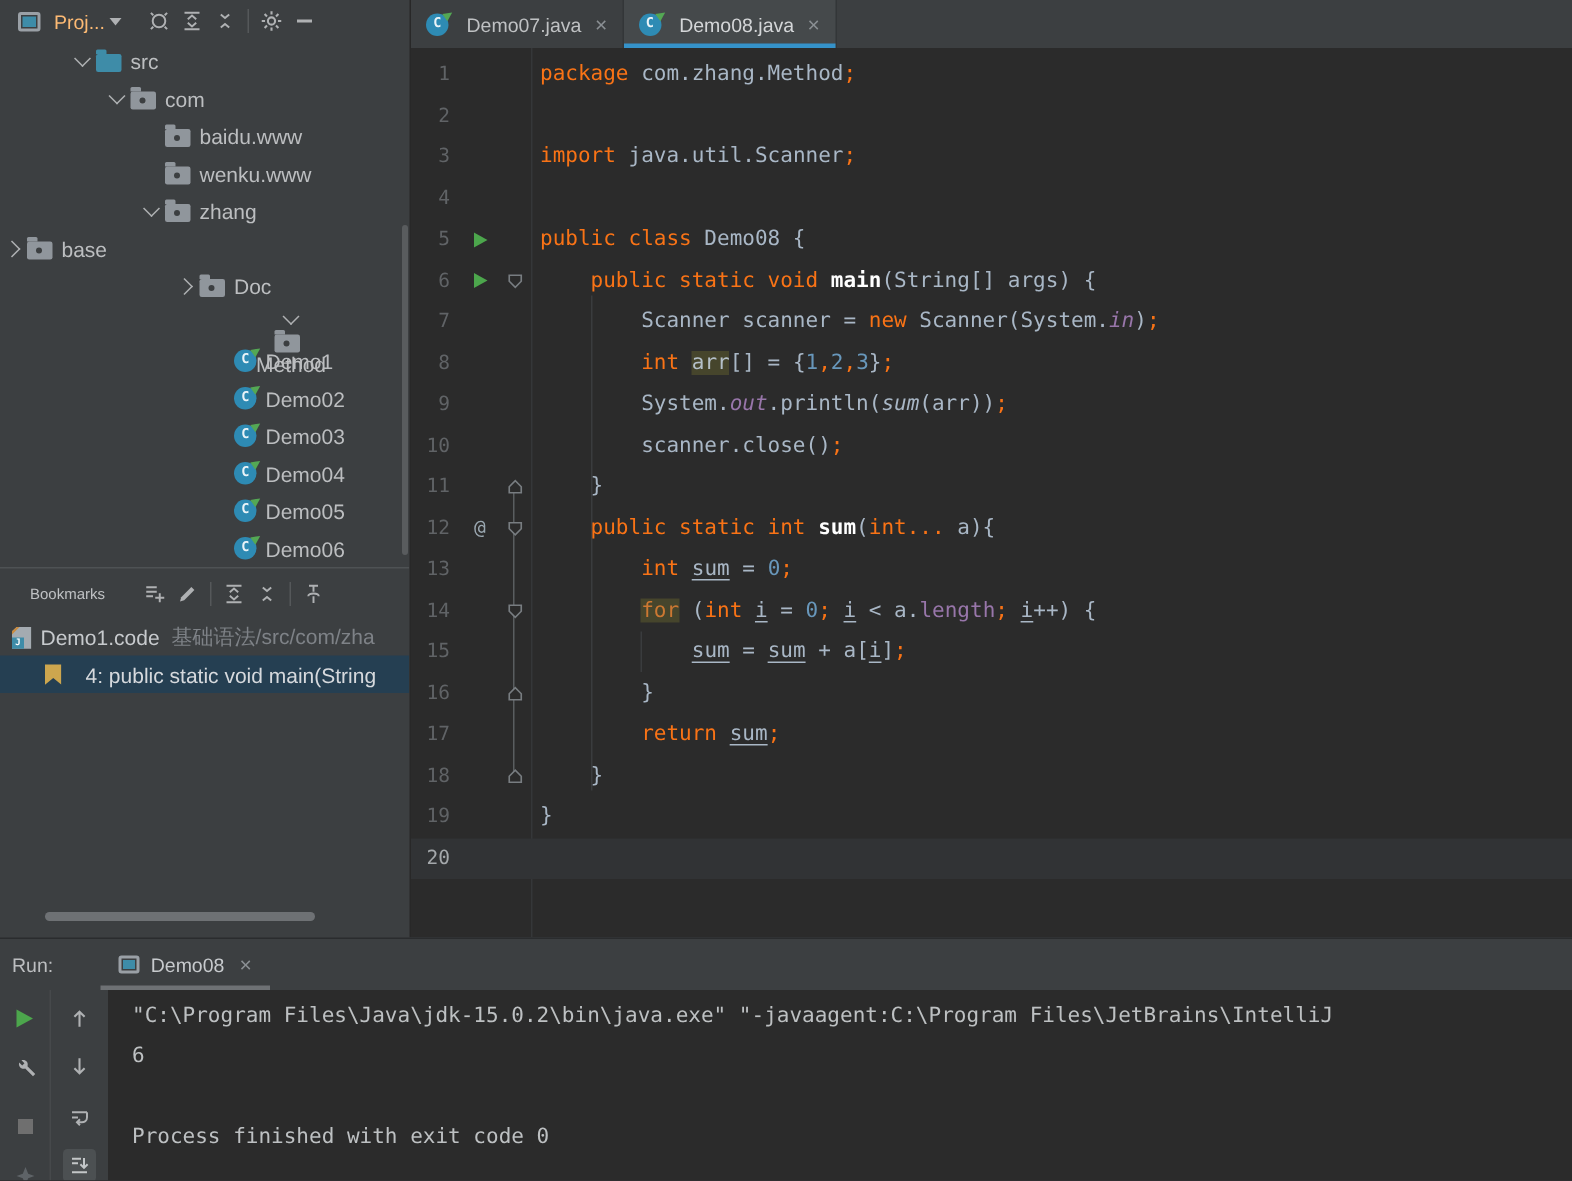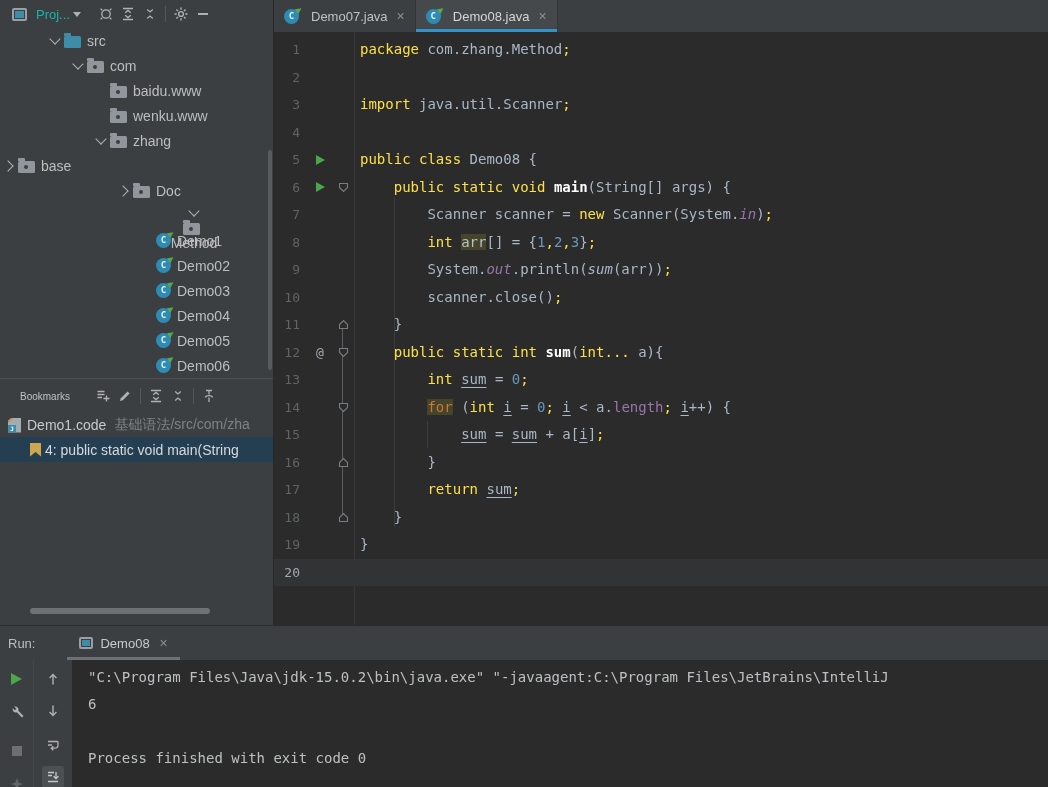--- a/index.html
+++ b/index.html
@@ -2,21 +2,21 @@
 <html><head>
 <meta charset="utf-8">
 <style>
   html,body{margin:0;padding:0;background:#2B2B2B;}
   .app{position:relative;width:1048px;height:787px;overflow:hidden;background:#3C3F41;
        font-family:"Liberation Sans",sans-serif;color:#BCBEC0;}
   .top{position:absolute;left:0;top:0;width:1048px;height:625px;}
   
   .leftpanel{position:absolute;left:0;top:0;width:273px;height:625px;background:#3C3F41;overflow:hidden;}
   .projbar{height:28px;display:flex;align-items:center;padding-left:8px;}
-  .projtitle{font-size:13px;color:#14b8a6;margin:0 3px 0 6px;}
+  .projtitle{font-size:13px;color:#fdba74;margin:0 3px 0 6px;}
   .dd{width:0;height:0;border-left:4px solid transparent;border-right:4px solid transparent;border-top:5px solid #AFB1B3;margin-right:14px;}
   .ticon{width:22px;height:22px;display:inline-flex;align-items:center;justify-content:center;flex:none;}
   .ticon svg{display:block;}
   .vsep{width:1px;height:16px;background:#55585A;margin:0 4px;flex:none;}
   .winicon{width:15px;height:13px;border:2px solid #9AA0A6;border-radius:2px;position:relative;box-sizing:border-box;flex:none;}
   .winicon::after{content:'';position:absolute;left:1px;top:1px;right:1px;bottom:1px;background:#3E8CA8;}
   .winicon.small{width:14px;height:12px;}
   
   .tree{position:absolute;left:0;top:28px;width:273px;height:350px;overflow:hidden;}
   .trow{display:flex;align-items:center;height:25px;font-size:14px;color:#BCBEC0;white-space:nowrap;}
@@ -35,21 +35,21 @@
   
   .bookmarks{position:absolute;left:0;top:378px;width:273px;height:247px;border-top:1px solid #4E5254;overflow:hidden;}
   .bmhead{height:34px;display:flex;align-items:center;padding-left:20px;white-space:nowrap;}
   .bmtitle{font-size:10px;color:#BFC1C3;margin-right:22px;}
   .bmrow{display:flex;align-items:center;height:24px;font-size:14px;white-space:nowrap;overflow:hidden;}
   .bmrow.grp{padding-left:20px;}
   .bmrow.file{padding-left:8px;}
   .fname{color:#C7CACD;margin-left:6px;}
   .fpath{color:#7E8287;margin-left:8px;}
   .bmrow.sel{background:#253F52;padding-left:30px;color:#D6D9DD;height:25px;}
-  .bmtext{margin-left:4px;text-align:center;}
+  .bmtext{margin-left:16px;text-align:center;}
   .jfile{width:13px;height:15px;background:#A4ABB1;clip-path:polygon(28% 0,100% 0,100% 100%,0 100%,0 22%);position:relative;flex:none;}
   .jfile::before{content:'';position:absolute;left:0;top:0;border-top:5px solid #C98A3D;border-right:5px solid transparent;}
   .jfile::after{content:'J';position:absolute;left:0;bottom:0;width:8px;height:8px;background:#3E8CA8;color:#FFF;font:bold 6px/8px "DejaVu Sans Mono",monospace;text-align:center;}
   .bmflag{width:11px;height:14px;background:#CDA64E;clip-path:polygon(0 0,100% 0,100% 100%,50% 68%,0 100%);flex:none;}
   .hscroll{position:absolute;left:30px;bottom:12px;width:180px;height:6px;background:#6E7174;border-radius:3px;}
   
   .rightpanel{position:absolute;left:273px;top:0;width:775px;height:625px;background:#3C3F41;border-left:1px solid #282828;}
   .tabbar{height:32px;display:flex;align-items:stretch;}
   .etab{display:flex;align-items:center;gap:6px;padding:0 10px;font-size:13px;color:#BFC1C3;position:relative;border-right:1px solid #333638;}
   .etab.active{background:#45494B;color:#D4D6D8;}
@@ -64,21 +64,21 @@
   #code-lines{position:absolute;left:0;top:4px;width:775px;}
   .cline{display:flex;height:27.5px;position:relative;}
   .cline.cur{background:#313335;}
   .lnum{width:34px;box-sizing:border-box;padding-right:8px;text-align:right;font:13px/27.5px "DejaVu Sans Mono",monospace;color:#606366;flex:none;}
   .cur .lnum{color:#A4A8AB;}
   .gslot{width:24px;display:flex;align-items:center;justify-content:center;flex:none;}
   .gslot.atmark{color:#9AA7B0;font:13px/27.5px "DejaVu Sans Mono",monospace;}
   .runarrow{width:0;height:0;border-left:9px solid #4CA64C;border-top:5.5px solid transparent;border-bottom:5.5px solid transparent;}
   .fslot{width:22px;display:flex;align-items:center;justify-content:center;flex:none;position:relative;z-index:1;}
   .ctext{white-space:pre;font:14px/27.5px "DejaVu Sans Mono",monospace;padding-left:6px;}
-  .tk-k{color:#fde047;text-align:center;} .tk-p{color:#A9B7C6;} .tk-m{color:#6897BB;}
+  .tk-k{color:#f97316;text-align:center;} .tk-p{color:#A9B7C6;} .tk-m{color:#6897BB;}
   .tk-f{color:#9876AA;font-style:italic;} .tk-fl{color:#9876AA;}
   .tk-d{color:#ffffff;font-weight:bold;}
   .tk-u{color:#A9B7C6;text-decoration:underline;text-underline-offset:3px;}
   .tk-sc{color:#A9B7C6;font-style:italic;}
   .tk-ha{background:#46452C;color:#B5C0C9;}
   .tk-hf{background:#46452C;color:#CC7832;}
   
   .runpanel{position:absolute;left:0;top:625px;width:1048px;height:162px;background:#3C3F41;border-top:1px solid #2A2C2E;}
   .runhead{height:34px;display:flex;align-items:stretch;}
   .runlbl{font-size:13px;color:#BCBEC0;align-self:center;margin-left:8px;}

